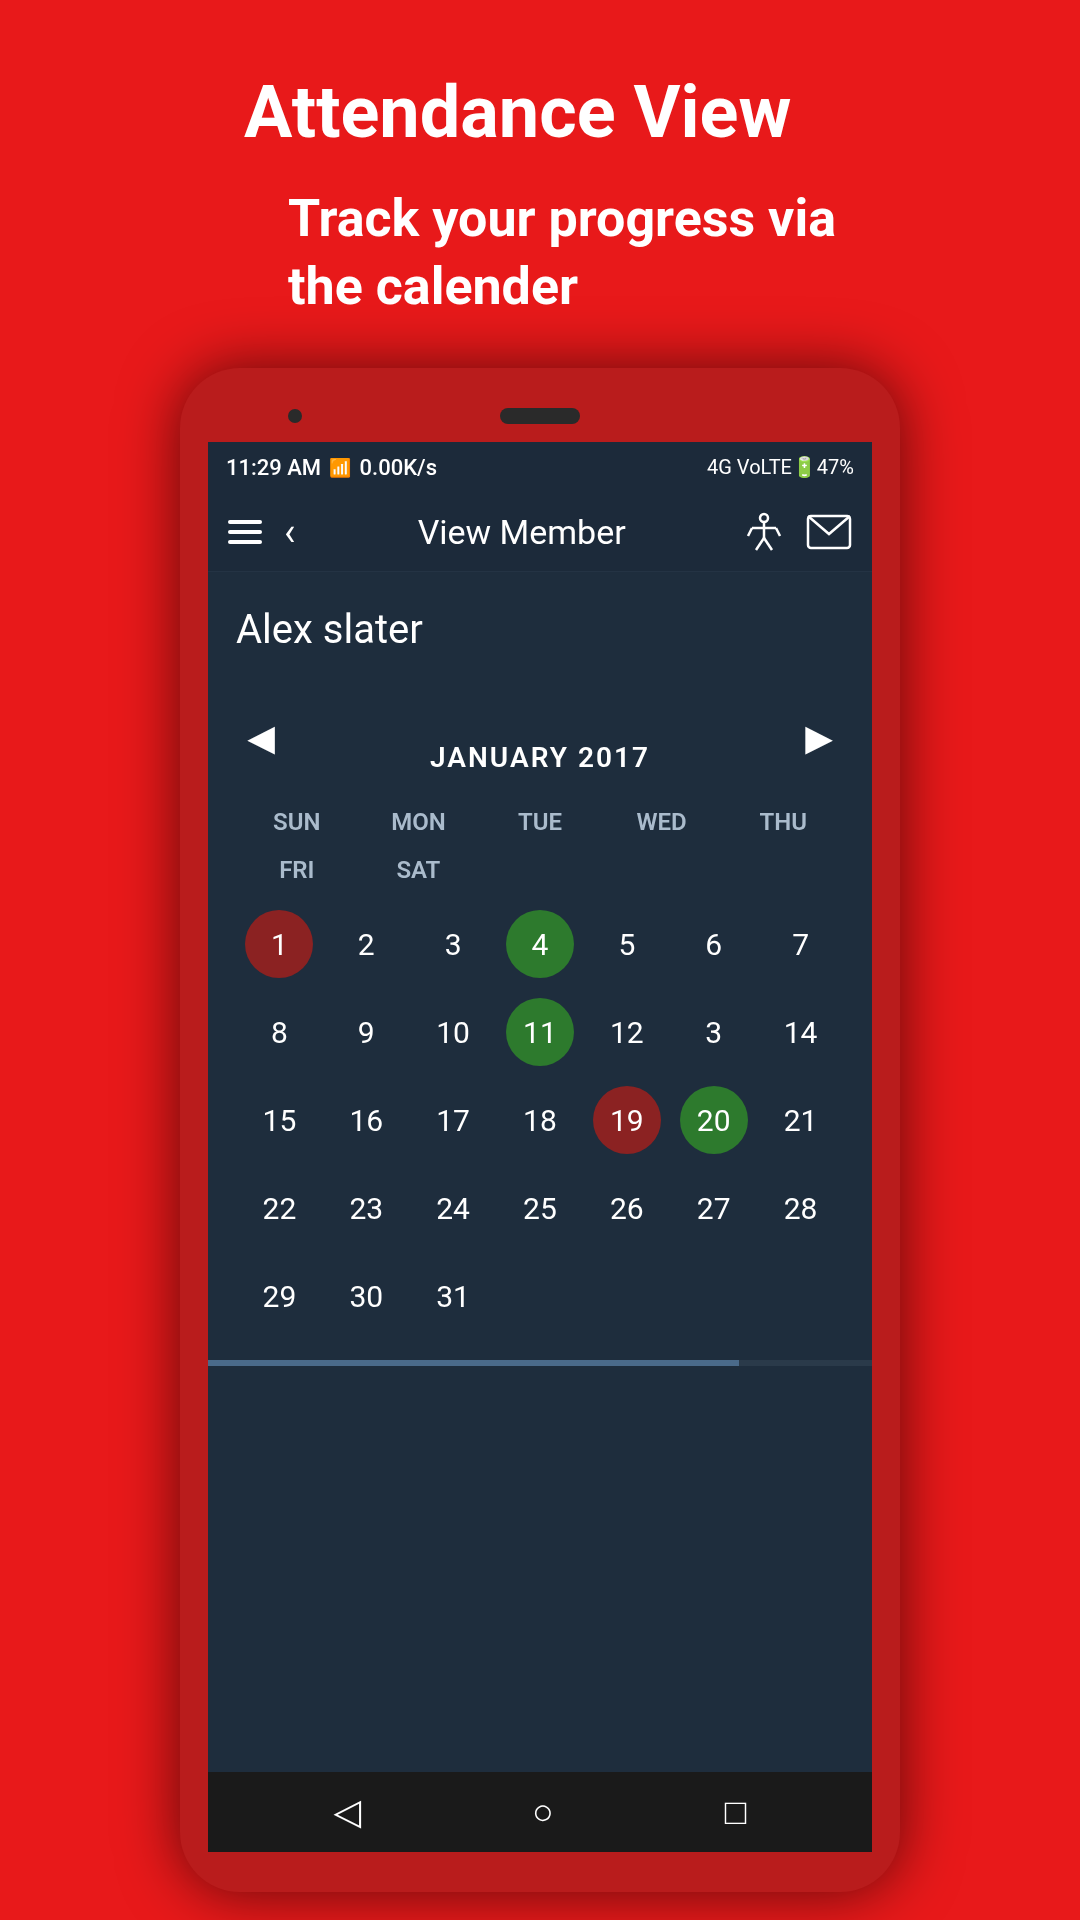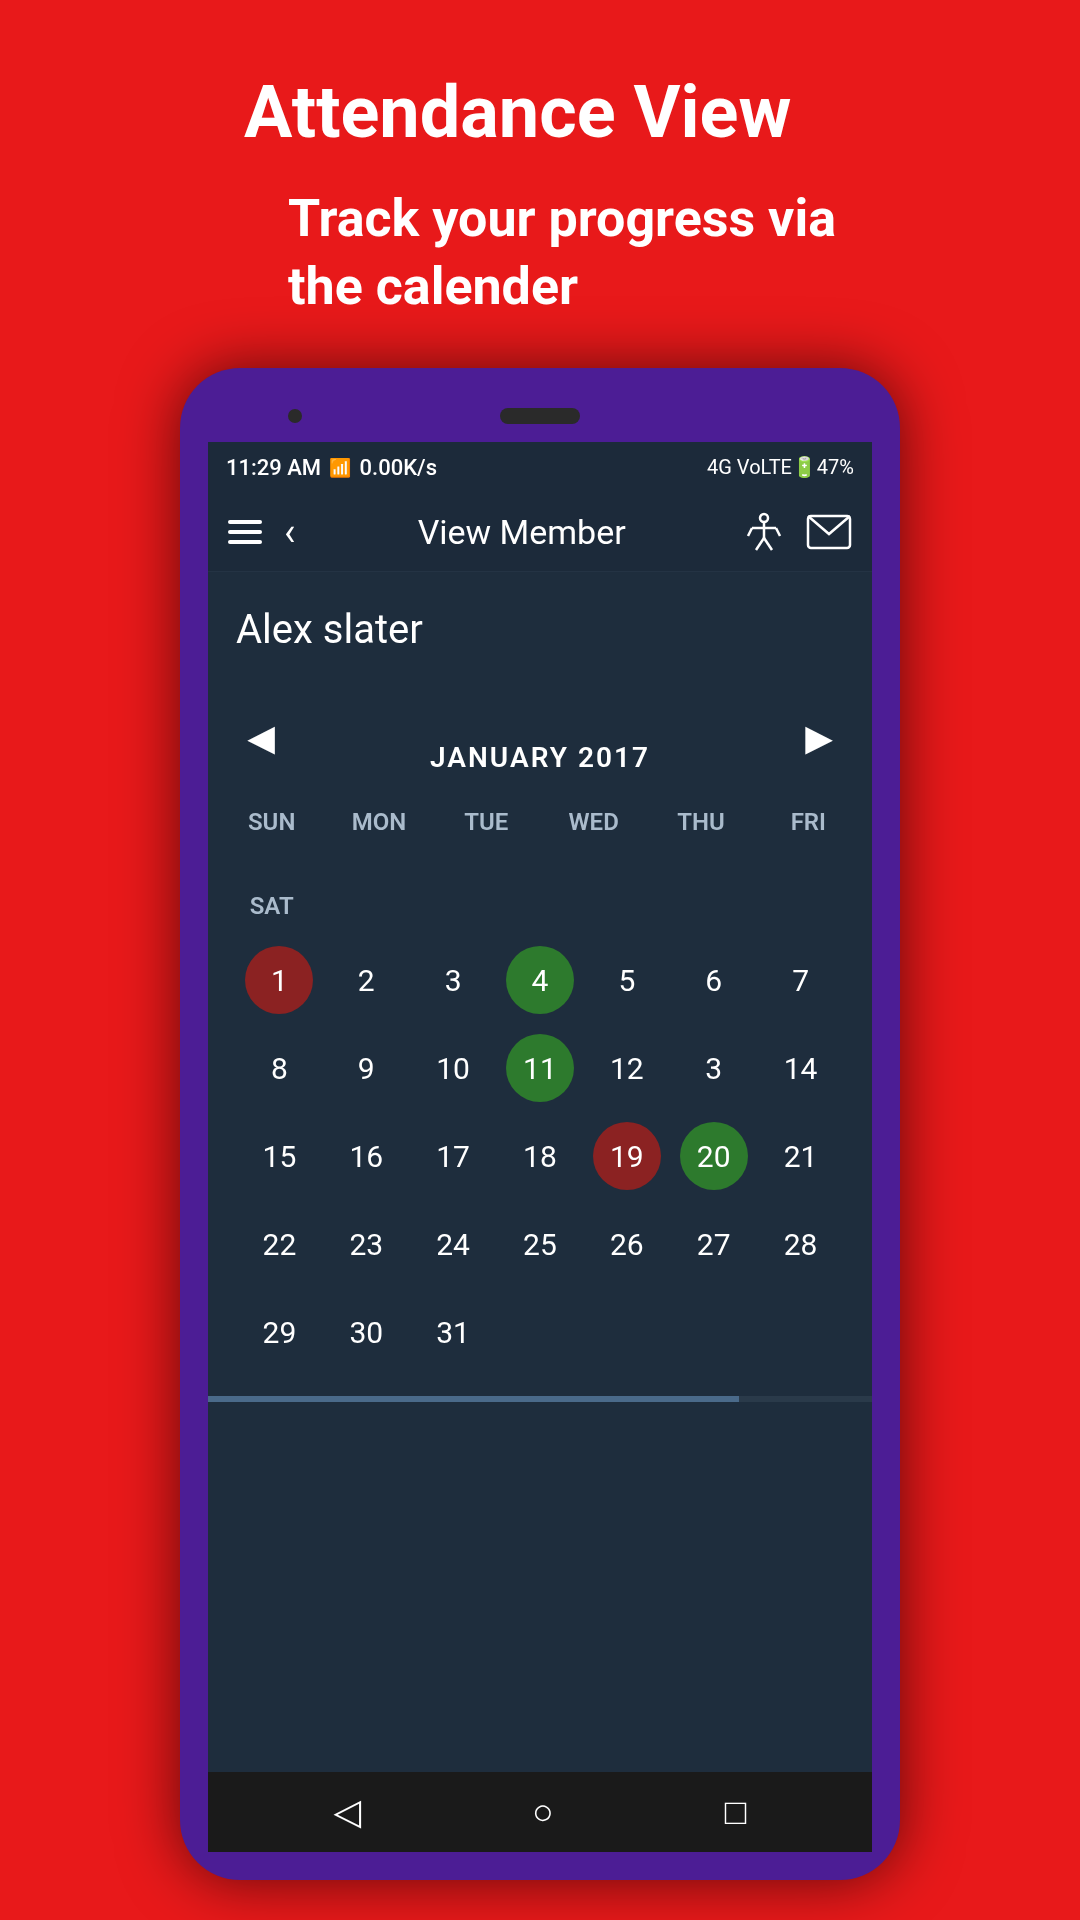--- a/index.html
+++ b/index.html
@@ -30,23 +30,23 @@
     .top-subtitle {
       font-size: 52px;
       font-weight: 700;
       line-height: 1.3;
       margin-left: 44px;
     }
 
     
     .phone-shell {
       width: 720px;
-      background: #4c1d95;
+      background: #b91c1c;
       border-radius: 60px;
-      padding: 30px 28px 28px;
+      padding: 30px 28px 40px;
       box-shadow: 0 0 60px rgba(0,0,0,0.6);
       position: relative;
     }
 
     .phone-top-bar {
       display: flex;
       justify-content: center;
       align-items: center;
       padding: 10px 0 18px;
       position: relative;
@@ -210,23 +210,22 @@
       margin-top: 40px;
     }
 
     
     .calendar-grid {
       width: 100%;
     }
 
     .day-headers {
       display: grid;
-      grid-template-columns: repeat(6, 1fr);
+      grid-template-columns: repeat(5, 1fr);
       margin-bottom: 10px;
-      gap: 36px;
     }
 
     .day-header {
       text-align: center;
       color: #aabbcc;
       font-size: 24px;
       font-weight: 600;
       padding: 10px 0;
     }
 

